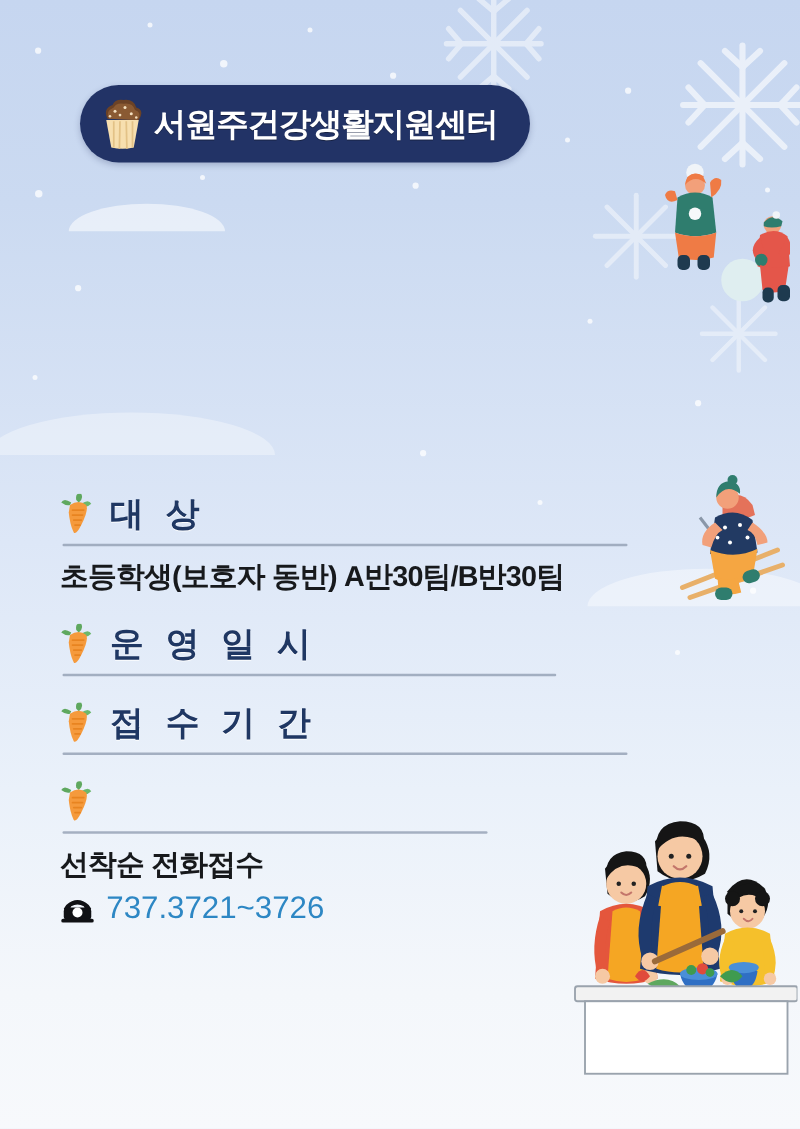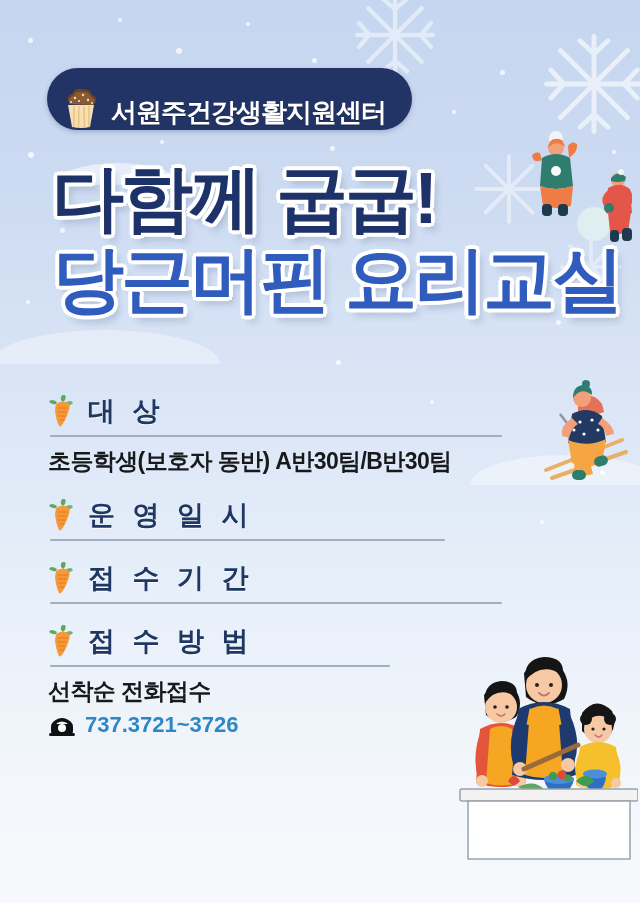--- a/index.html
+++ b/index.html
@@ -13,22 +13,22 @@
     background:linear-gradient(180deg,#c6d6f0 0%,#cbdaf1 18%,#dde7f7 48%,#eaf1fa 70%,#f4f7fb 88%,#f7f9fc 100%);
   }
   
   .bg{position:absolute;inset:0;pointer-events:none;}
   .flake{position:absolute;opacity:.55;}
   .dot{position:absolute;background:#ffffff;border-radius:50%;opacity:.75;}
   .hill{position:absolute;background:#ffffff;opacity:.55;border-radius:50% 50% 0 0 / 100% 100% 0 0;}
 
   
   .badge{
-    position:absolute;left:47px;top:68px;height:62px;
-    display:flex;align-items:flex-end;gap:10px;
+    position:absolute;left:64px;top:68px;height:62px;
+    display:flex;align-items:center;gap:5px;
     padding:0 26px 0 14px;
     background:#223366;border-radius:34px;
     box-shadow:0 2px 5px rgba(30,45,90,.25);
   }
   .badge-text{
     color:#ffffff;font-size:26px;font-weight:bold;letter-spacing:-1px;
     text-shadow:0 1px 0 rgba(0,0,0,.35);
     white-space:nowrap;
   }
   .muffin{width:40px;height:44px;position:relative;flex:0 0 auto;}
@@ -50,21 +50,21 @@
   .sec-head{display:flex;align-items:center;gap:12px;height:38px;}
   .carrot{width:28px;height:32px;position:relative;flex:0 0 auto;}
   .sec-label{
     font-size:27px;font-weight:bold;color:#1f3763;letter-spacing:5px;
     text-shadow:0 1px 0 rgba(255,255,255,.9);
   }
   .rule{height:2px;background:#8c99ad;opacity:.75;margin:5px 0 8px 2px;border-radius:2px;}
   .sec-body{font-size:23px;font-weight:bold;color:#17191c;letter-spacing:-.6px;line-height:1.42;margin-left:0;}
   .sec-body .row{white-space:nowrap;}
   .phone-row{display:flex;align-items:center;gap:9px;margin-top:2px;}
-  .phone-num{color:#2d87c4;font-size:22px;font-weight:bold;letter-spacing:0px;}
+  .phone-num{color:#2d87c4;font-size:25px;font-weight:normal;letter-spacing:0px;}
   .tel-icon{width:28px;height:26px;flex:0 0 auto;}
 
   
   .r-w1{width:452px;} .r-w2{width:395px;} .r-w3{width:452px;} .r-w4{width:340px;}
 
   
   .ill{position:absolute;}
   #family{right:2px;bottom:36px;width:180px;height:230px;}
   #skier{right:10px;top:378px;width:92px;height:105px;}
   #kids{right:8px;top:128px;width:112px;height:120px;}
@@ -167,24 +167,20 @@
           <line x1="13" y1="20" x2="13" y2="41"></line>
             <line x1="18" y1="20" x2="17.5" y2="42"></line>
           <line x1="23" y1="20" x2="23.5" y2="42"></line>
             <line x1="28" y1="20" x2="28" y2="41"></line>
         </g>
       </svg>
     </div>
     <div class="badge-text">서원주건강생활지원센터</div>
   </div>
 
-  <div class="title">
-    <div class="title-line t1">다함께 굽굽!</div>
-    <div class="title-line t2">당근머핀 요리교실</div>
-  </div>
 
   <svg class="ill" id="kids" viewBox="0 0 112 120">
 
     <g>
       <circle cx="36" cy="10" r="7" fill="#f0f4f8"></circle>
       <path d="M30 14 q6 -6 13 -1 l-1 6 q-6 3 -12 0 z" fill="#ef7b45"></path>
       <circle cx="36" cy="20" r="8" fill="#f2a07a"></circle>
       <path d="M28 20 q8 -9 17 -1 q-2 -8 -9 -8 q-7 0 -8 9z" fill="#ef7b45"></path>
       <path d="M22 30 q14 -8 28 0 l3 28 q-17 6 -33 0 z" fill="#2f7d6e"></path>
       <path d="M22 32 q-8 4 -10 -4 q2 -5 8 -3z" fill="#ef7b45"></path>
@@ -313,21 +309,20 @@
             <path d="M17 8 q6 -4 8 0 q-4 4 -8 2z" fill="#6cb86c"></path>
             <path d="M8 9 q7 -5 13 0 q2 4 -4 16 q-4 8 -6 6 q-3 -6 -4 -16z" fill="#f59a3c"></path>
             <g stroke="#e88420" stroke-width="1.4" stroke-linecap="round">
               <line x1="10" y1="13" x2="19" y2="13"></line>
                 <line x1="10" y1="17" x2="18" y2="17"></line>
               <line x1="11" y1="21" x2="17" y2="21"></line>
                 <line x1="12" y1="25" x2="16" y2="25"></line>
             </g>
           </svg>
         </div>
-        <div class="sec-label">접 수 방 법</div>
       </div>
       <div class="rule r-w4"></div>
       <div class="sec-body">
         <div class="row">선착순 전화접수</div>
         <div class="phone-row">
           <svg class="tel-icon" viewBox="0 0 28 26">
             <path d="M5 10 q9 -8 18 0 l2 3 q-3 2 -5 0 l-1 -2 q-5 -3 -10 0 l-1 2 q-3 2 -5 0z" fill="#101114"></path>
             <rect x="3" y="12" width="22" height="10" rx="3" fill="#101114"></rect>
             <circle cx="14" cy="16" r="4" fill="#ffffff"></circle>
             <rect x="1" y="21" width="26" height="3" rx="1.5" fill="#101114"></rect>

